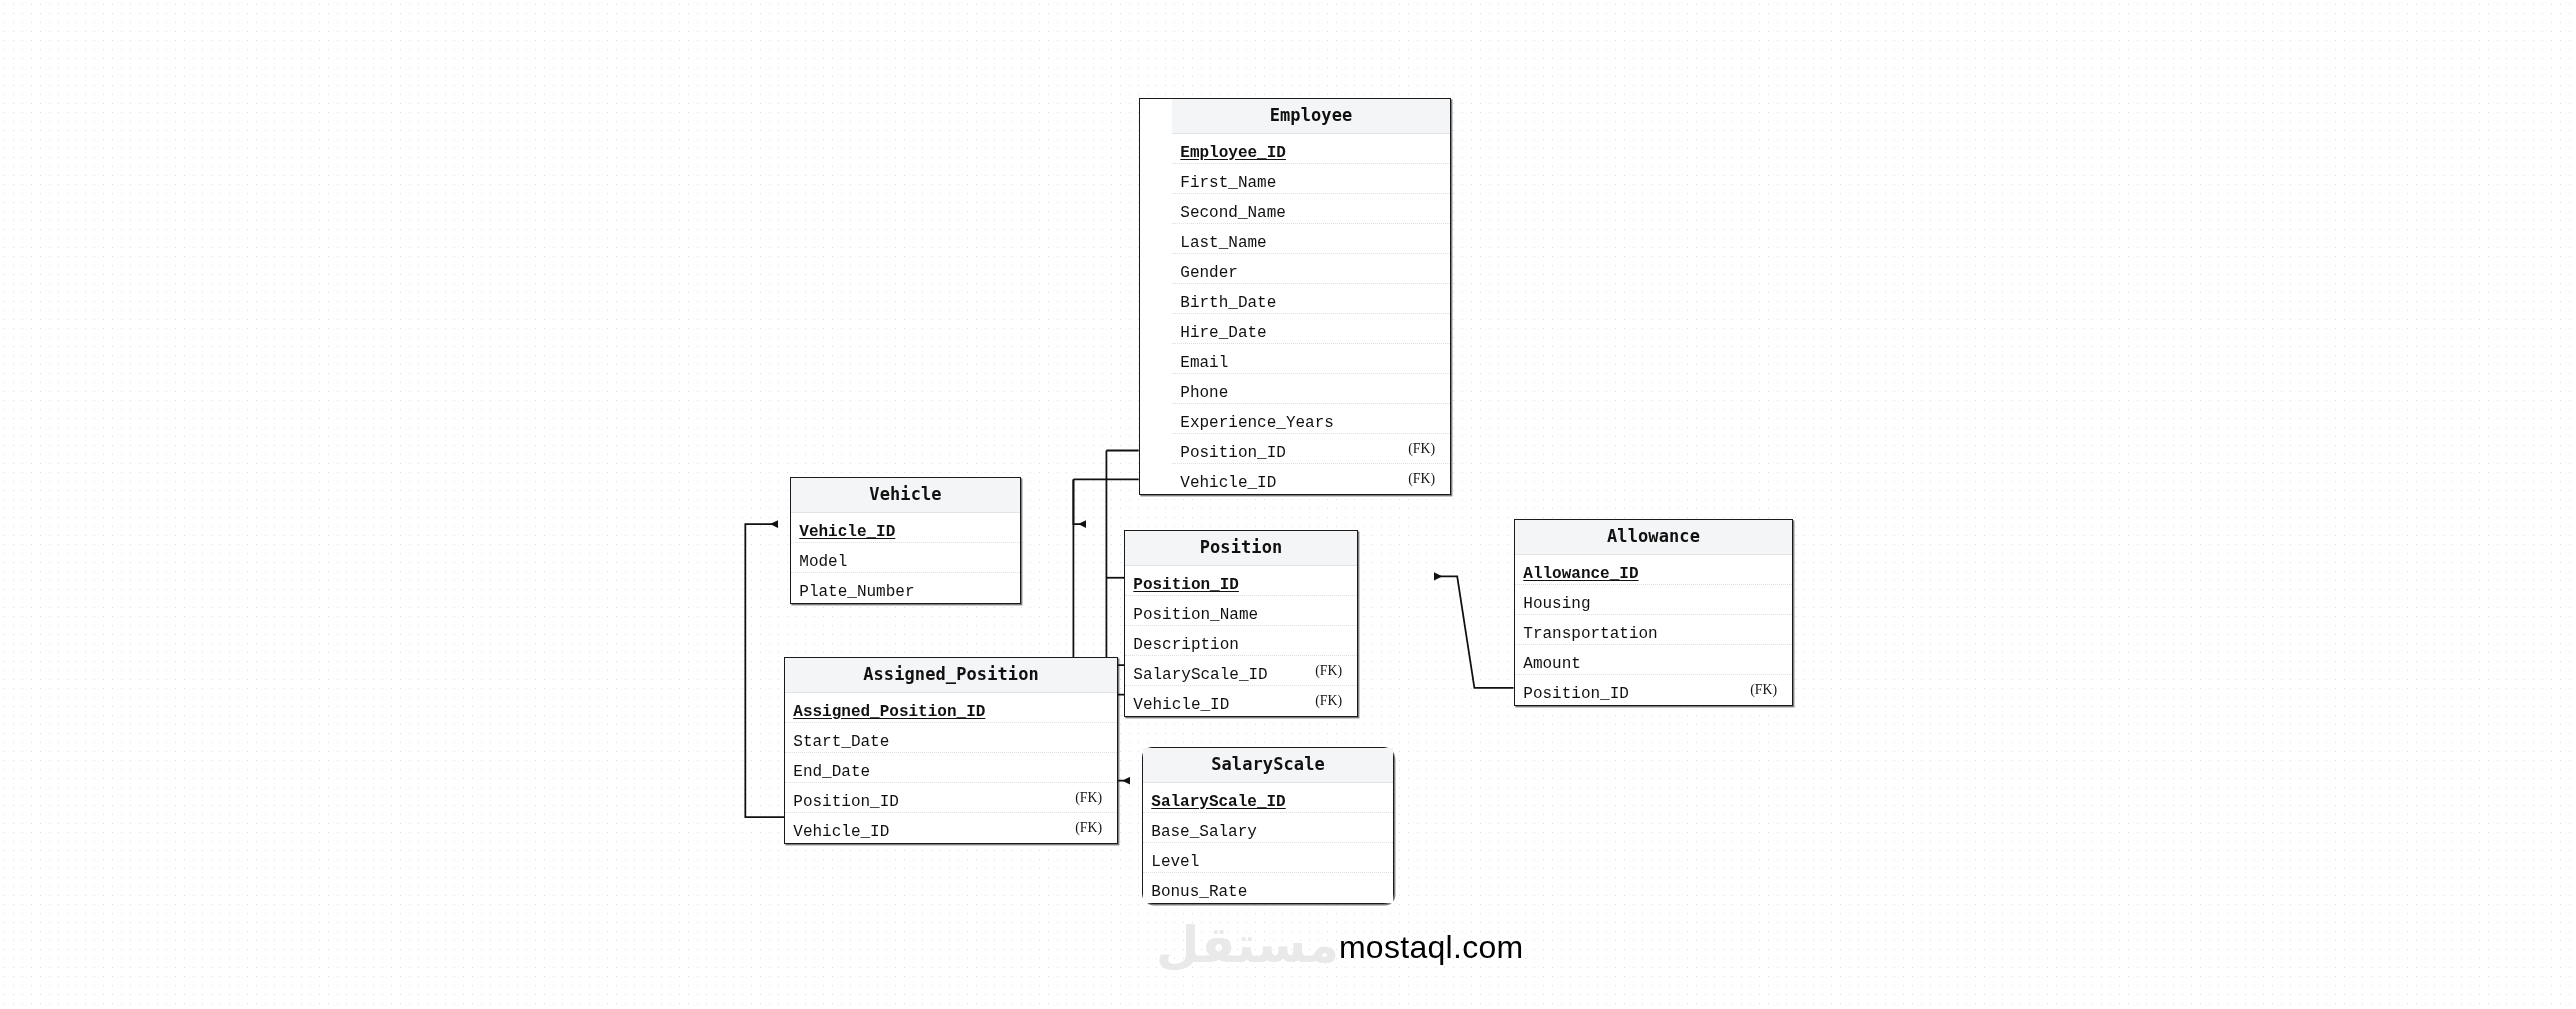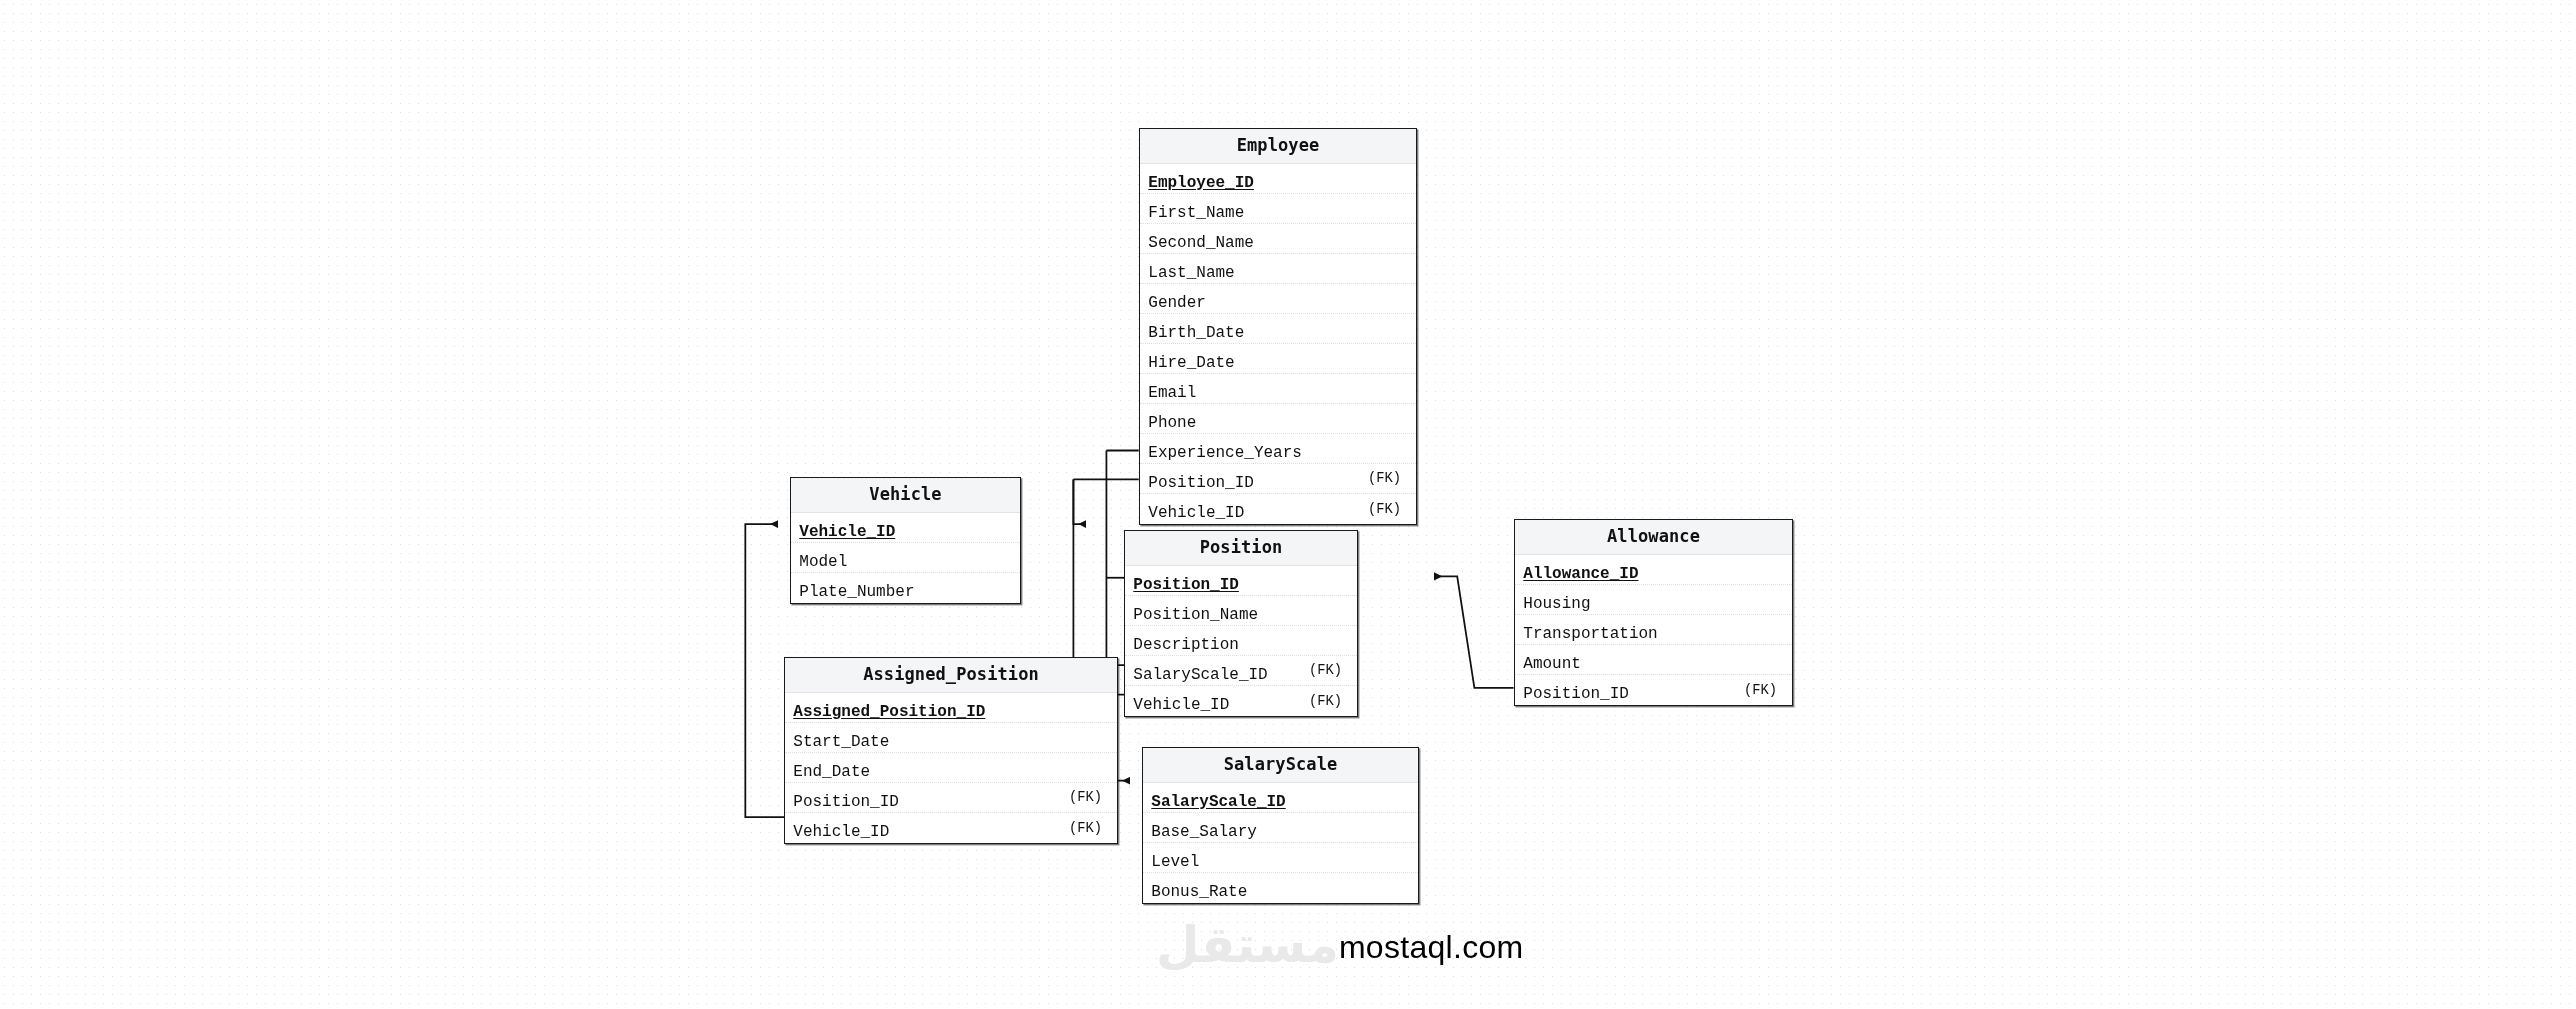--- a/index.html
+++ b/index.html
@@ -104,21 +104,21 @@
     color: #111111;
     white-space: nowrap;
     margin-top: 8px;
   }
   .attr.pk .attr-name {
     font-weight: 700;
     text-decoration: underline;
     text-underline-offset: 2.1px;
   }
   .attr-tag {
-    font-family: Liberation Mono, monospace;
+    font-family: Liberation Serif, serif;
     font-size: 13.8px;
     color: #111111;
     white-space: nowrap;
     margin-left: 12.4px;
     text-align: right;
   }
 </style>
 </head>
 <body>
 
@@ -156,21 +156,21 @@
 
       <path d="M 1140 1188 L 1083 1188 L 1083 762 L 1130 762" marker-end="url(#arrowL)"></path>
 
       <path d="M 1542 1145 L 1597 1145 L 1608 1000"></path>
 
       <path d="M 2200 1000 L 2143 1000 L 2118 838 L 2085 838" marker-end="url(#arrowL)"></path>
 
     </g>
   </svg>
 
-<div class="entity" style="left: 1139px; top: 128px; width: 278px;">
+<div class="entity" style="left: 1139px; top: 98px; width: 312px; padding-left: 32px;">
       <div class="entity-title">Employee</div>
       <div class="attr-list">
         <div class="attr pk">
           <span class="attr-name">Employee_ID</span>
           <span class="attr-tag"></span>
         </div>
         <div class="attr">
           <span class="attr-name">First_Name</span>
           <span class="attr-tag"></span>
         </div>
@@ -301,21 +301,21 @@
         <div class="attr">
           <span class="attr-name">Position_ID</span>
           <span class="attr-tag">(FK)</span>
         </div>
         <div class="attr">
           <span class="attr-name">Vehicle_ID</span>
           <span class="attr-tag">(FK)</span>
         </div>
       </div>
     </div>
-    <div class="entity" style="left: 1142px; top: 747px; width: 277px;">
+    <div class="entity" style="left: 1142px; top: 747px; width: 252px; border-radius: 10px;">
       <div class="entity-title">SalaryScale</div>
       <div class="attr-list">
         <div class="attr pk">
           <span class="attr-name">SalaryScale_ID</span>
           <span class="attr-tag"></span>
         </div>
         <div class="attr">
           <span class="attr-name">Base_Salary</span>
           <span class="attr-tag"></span>
         </div>

